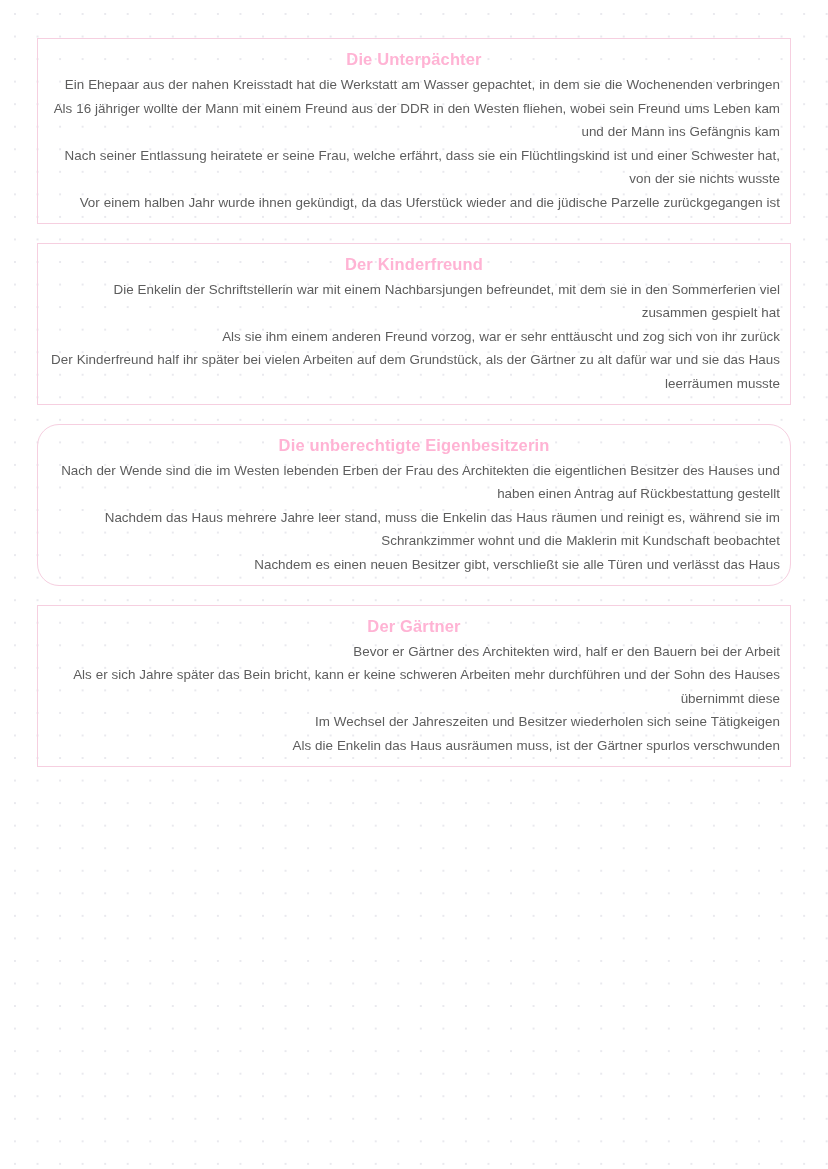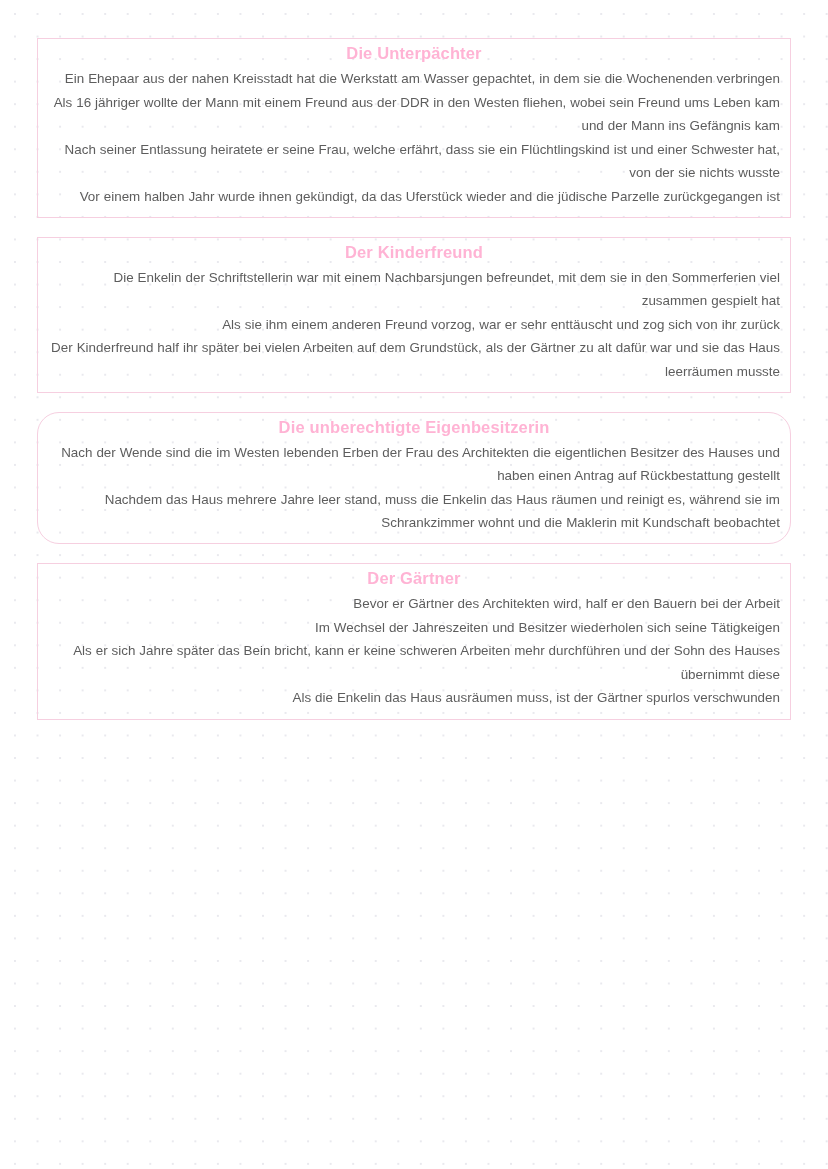--- a/index.html
+++ b/index.html
@@ -32,21 +32,21 @@
     left: 37px;
     top: 38px;
     width: 754px;
   }
 
   .card {
     box-sizing: border-box;
     width: 754px;
     border: 1px solid #f6cfe0;
     background: transparent;
-    padding: 2px 10px 9px 10px;
+    padding: 8px 10px 9px 10px;
     margin-bottom: 19px;
   }
 
   .card-title {
     text-align: center;
     color: #ffb3d4;
     font-size: 16.5px;
     font-weight: bold;
     line-height: 22px;
     letter-spacing: 0.15px;
@@ -98,27 +98,28 @@
         <li class="card-line">Als sie ihm einem anderen Freund vorzog, war er sehr enttäuscht und zog sich von ihr zurück</li>
         <li class="card-line">Der Kinderfreund half ihr später bei vielen Arbeiten auf dem Grundstück, als der Gärtner zu alt dafür war und sie das Haus leerräumen musste</li>
       </ul>
     </section>
 
     <section class="card card--3">
       <h2 class="card-title">Die unberechtigte Eigenbesitzerin</h2>
       <ul class="card-lines">
         <li class="card-line">Nach der Wende sind die im Westen lebenden Erben der Frau des Architekten die eigentlichen Besitzer des Hauses und haben einen Antrag auf Rückbestattung gestellt</li>
         <li class="card-line">Nachdem das Haus mehrere Jahre leer stand, muss die Enkelin das Haus räumen und reinigt es, während sie im Schrankzimmer wohnt und die Maklerin mit Kundschaft beobachtet</li>
+        <li class="card-line">Nachdem es einen neuen Besitzer gibt, verschließt sie alle Türen und verlässt das Haus</li>
       </ul>
     </section>
 
     <section class="card card--4">
       <h2 class="card-title">Der Gärtner</h2>
       <ul class="card-lines">
         <li class="card-line">Bevor er Gärtner des Architekten wird, half er den Bauern bei der Arbeit</li>
+        <li class="card-line">Als er sich Jahre später das Bein bricht, kann er keine schweren Arbeiten mehr durchführen und der Sohn des Hauses übernimmt diese</li>
         <li class="card-line">Im Wechsel der Jahreszeiten und Besitzer wiederholen sich seine Tätigkeigen</li>
-        <li class="card-line">Als er sich Jahre später das Bein bricht, kann er keine schweren Arbeiten mehr durchführen und der Sohn des Hauses übernimmt diese</li>
         <li class="card-line">Als die Enkelin das Haus ausräumen muss, ist der Gärtner spurlos verschwunden</li>
       </ul>
     </section>
 
   </div>
 </div>
 
 </body></html>

